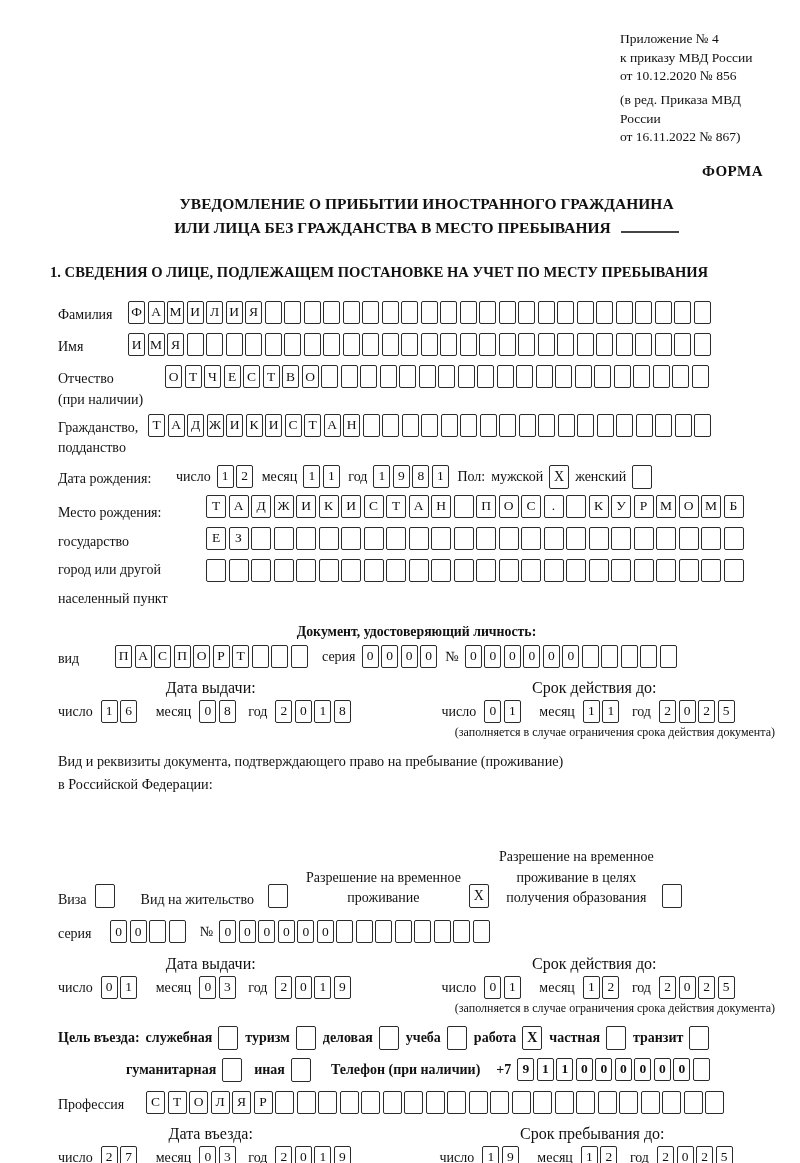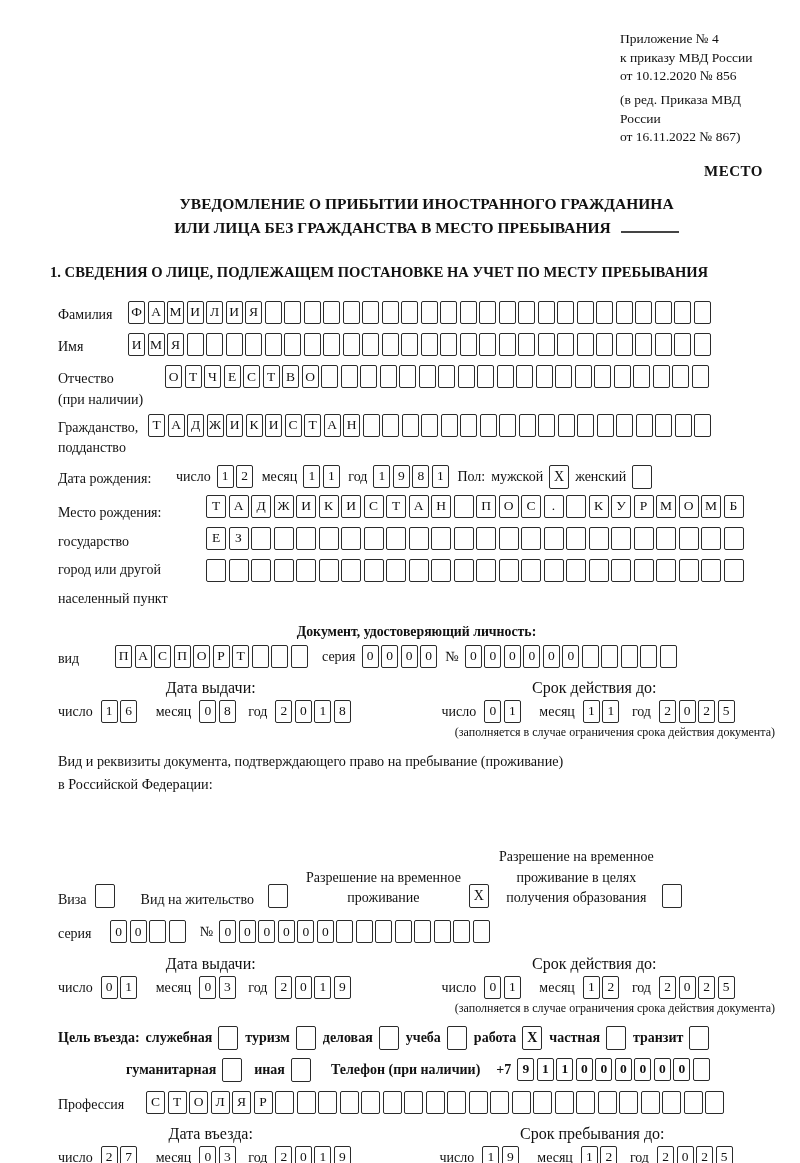--- a/index.html
+++ b/index.html
@@ -70,21 +70,21 @@
   <div class="appendix">
     <div>Приложение № 4</div>
     <div>к приказу МВД России</div>
     <div>от 10.12.2020 № 856</div>
     <div class="edition">
       <div>(в ред. Приказа МВД России</div>
       <div>от 16.11.2022 № 867)</div>
     </div>
   </div>
 
-  <div class="forma">МЕСТО</div>
+  <div class="forma">ФОРМА</div>
 
   <div class="title">
     <div>УВЕДОМЛЕНИЕ О ПРИБЫТИИ ИНОСТРАННОГО ГРАЖДАНИНА</div>
     <div><span>ИЛИ ЛИЦА БЕЗ ГРАЖДАНСТВА В МЕСТО ПРЕБЫВАНИЯ</span><span class="blank-line"></span></div>
   </div>
 
   <div class="sec1">1. СВЕДЕНИЯ О ЛИЦЕ, ПОДЛЕЖАЩЕМ ПОСТАНОВКЕ НА УЧЕТ ПО МЕСТУ ПРЕБЫВАНИЯ</div>
 
   <div class="frow" style="margin-top:20px">
     <span class="lab w68">Фамилия</span>

